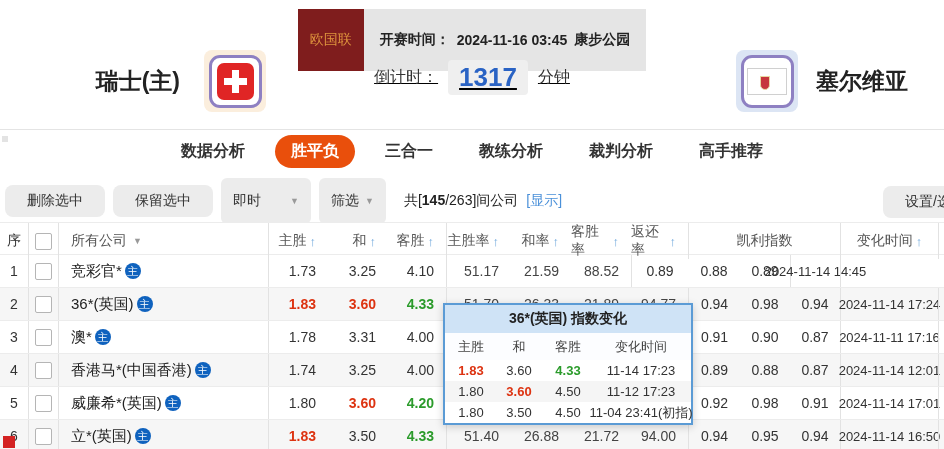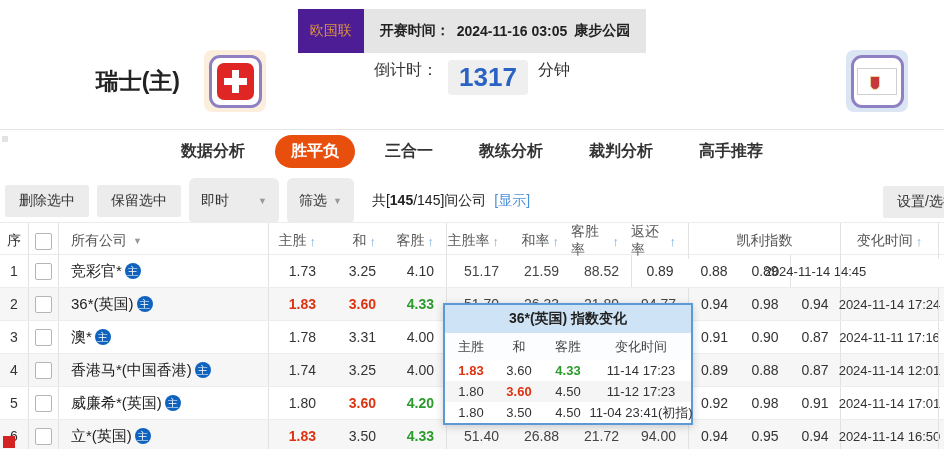--- a/index.html
+++ b/index.html
@@ -2,53 +2,53 @@
 <html><head>
 <meta charset="utf-8">
 <style>
   html,body{margin:0;padding:0;background:#fff;}
   .stage{position:relative;width:944px;height:449px;background:#fff;overflow:hidden;
          font-family:"Liberation Sans","DejaVu Sans",sans-serif;
          --accent:#e94f0c;--red:#dd3311;--green:#2b9b2b;--blue:#4a90d9;--cdblue:#2a63c4;
          --pop-border:#5b9bd5;--pop-head:#cfe3f6;}
   
   .topbar{position:absolute;top:9px;left:0;right:0;display:flex;justify-content:center;align-items:stretch;font-size:14px;}
-  .league{background:#4c1d95;color:#df953e;padding:13px 12px;}
+  .league{background:#7f1d1d;color:#df953e;padding:22px 12px;}
   .kickoff{background:#e5e5e5;color:#222;font-weight:bold;padding:5px 16px;display:flex;gap:7px;align-items:center;}
   
   .teams{position:absolute;top:48px;left:0;width:100%;height:66px;}
   .home{position:absolute;left:0;top:0;width:266px;height:66px;display:flex;justify-content:flex-end;align-items:center;gap:24px;}
   .away{position:absolute;right:36px;top:0;height:66px;display:flex;align-items:center;gap:18px;}
   .tname{font-size:23px;font-weight:bold;color:#222;}
   .flagbox{width:62px;height:62px;border-radius:8px;display:flex;align-items:center;justify-content:center;}
   .home .flagbox{background:#fbeedd;}
   .away .flagbox{background:#dce5f4;}
   .flaginner{width:53px;height:53px;background:#fff;border:3px solid #8e80c2;border-radius:11px;
              display:flex;align-items:center;justify-content:center;box-sizing:border-box;}
   .swiss{width:37px;height:37px;background:#e02525;border-radius:7px;position:relative;}
   .swiss .vbar{position:absolute;left:15px;top:7px;width:7px;height:23px;background:#fff;}
   .swiss .hbar{position:absolute;left:7px;top:15px;width:23px;height:7px;background:#fff;}
   .serb{width:40px;height:27px;position:relative;border:1px solid #d0d0d0;box-sizing:border-box;}
   .serb .s1{height:8px;background:#c6363c;}
   .serb .s2{height:9px;background:#10366d;}
   .serb .s3{height:8px;background:#fff;}
   .serb .crest{position:absolute;left:12px;top:7px;width:8px;height:12px;background:#c6363c;
                border:1px solid #e8d8a0;border-radius:0 0 6px 6px;}
-  .countdown{position:absolute;left:0;right:0;top:12px;display:flex;justify-content:center;gap:10px;}
+  .countdown{position:absolute;left:0;right:0;top:12px;display:flex;justify-content:center;align-items:center;gap:10px;text-decoration:underline;}
   .cd-label,.cd-unit{font-size:16px;color:#333;}
   .cd-value{font-size:26px;font-weight:bold;color:var(--cdblue);background:#efefef;padding:2px 11px;border-radius:4px;}
   .hr1{position:absolute;top:129px;left:0;width:100%;height:1px;background:#e4e4e4;}
   
   .nav{position:absolute;top:133px;left:0;right:0;height:36px;display:flex;justify-content:center;align-items:center;gap:14px;}
   .tab{font-size:16px;font-weight:bold;color:#333;padding:6px 16px;cursor:pointer;white-space:nowrap;}
   .tab.active{background:var(--accent);color:#fff;border-radius:18px;}
   .nav-marker{position:absolute;left:2px;top:136px;width:6px;height:6px;background:#e3e3e3;}
   
   .toolbar{position:absolute;top:186px;left:5px;right:0;height:30px;display:flex;align-items:center;gap:8px;font-size:14px;}
-  .tbtn{background:#ececec;color:#333;padding:7px 14px;border-radius:2px;cursor:pointer;white-space:nowrap;}
+  .tbtn{background:#ececec;color:#333;padding:7px 22px;border-radius:8px;cursor:pointer;white-space:nowrap;}
   .tdrop{background:#ececec;color:#333;padding:14px 12px;border-radius:6px;display:flex;align-items:center;cursor:pointer;}
   .tdrop.live{width:66px;justify-content:space-between;}
   .caret{color:#999;font-size:9px;margin-left:6px;}
   .count{margin-left:10px;color:#222;white-space:nowrap;}
   .count b{font-weight:bold;}
   .showlink{color:var(--blue);cursor:pointer;white-space:nowrap;}
   .settings{position:absolute;left:878px;top:0;}
   
   .table{position:absolute;top:222px;left:0;width:944px;}
   .trow{display:grid;grid-template-columns:28px 30px 210px 60px 60px 58px 65px 60px 60px 57px 52px 50px 50px 98px 6px;
@@ -87,21 +87,21 @@
 </style>
 </head>
 <body>
 
 <div class="stage" style="--accent: #e94f0c; --red: #dd3311; --green: #2b9b2b; --blue: #4a90d9; --cdblue: #2a63c4; --pop-border: #5b9bd5; --pop-head: #cfe3f6;">
 
   <div class="topbar">
     <span class="league">欧国联</span>
     <span class="kickoff">
       <span>开赛时间：</span>
-      <span>2024-11-16 03:05</span>
+      <span>2024-11-16 03:45</span>
       <span>康步公园</span>
     </span>
   </div>
 
   <div class="teams">
     <div class="home">
       <span class="tname">瑞士(主)</span>
       <span class="flagbox">
         <span class="flaginner">
           <span class="swiss">
@@ -115,20 +115,21 @@
       <span class="cd-label">倒计时：</span>
       <span class="cd-value">1317</span>
       <span class="cd-unit">分钟</span>
     </div>
     <div class="away">
       <span class="flagbox">
         <span class="flaginner">
           <span class="serb"><span class="s1"></span><span class="s2"></span><span class="s3"></span><span class="crest"></span></span>
         </span>
       </span>
+      <span class="tname">塞尔维亚</span>
     </div>
   </div>
 
   <div class="hr1"></div>
   <div class="nav-marker"></div>
 
   <div class="nav">
       <div class="tab">数据分析</div>
       <div class="tab active">胜平负</div>
       <div class="tab">三合一</div>
@@ -141,21 +142,21 @@
     <span class="tbtn">删除选中</span>
     <span class="tbtn">保留选中</span>
     <span class="tdrop live">
       <span>即时</span>
       <span class="caret">▼</span>
     </span>
     <span class="tdrop">
       <span>筛选</span>
       <span class="caret">▼</span>
     </span>
-    <span class="count"><span>共[</span><b>145</b><span>/145]间公司</span></span>
+    <span class="count"><span>共[</span><b>145</b><span>/263]间公司</span></span>
     <span class="showlink">[显示]</span>
     <span class="tbtn settings">设置/选择</span>
   </div>
 
   <div class="table">
     <div class="trow thead">
       <div class="c center idx">序</div>
       <div class="c center bl">
         <span class="checkbox"></span>
       </div>

